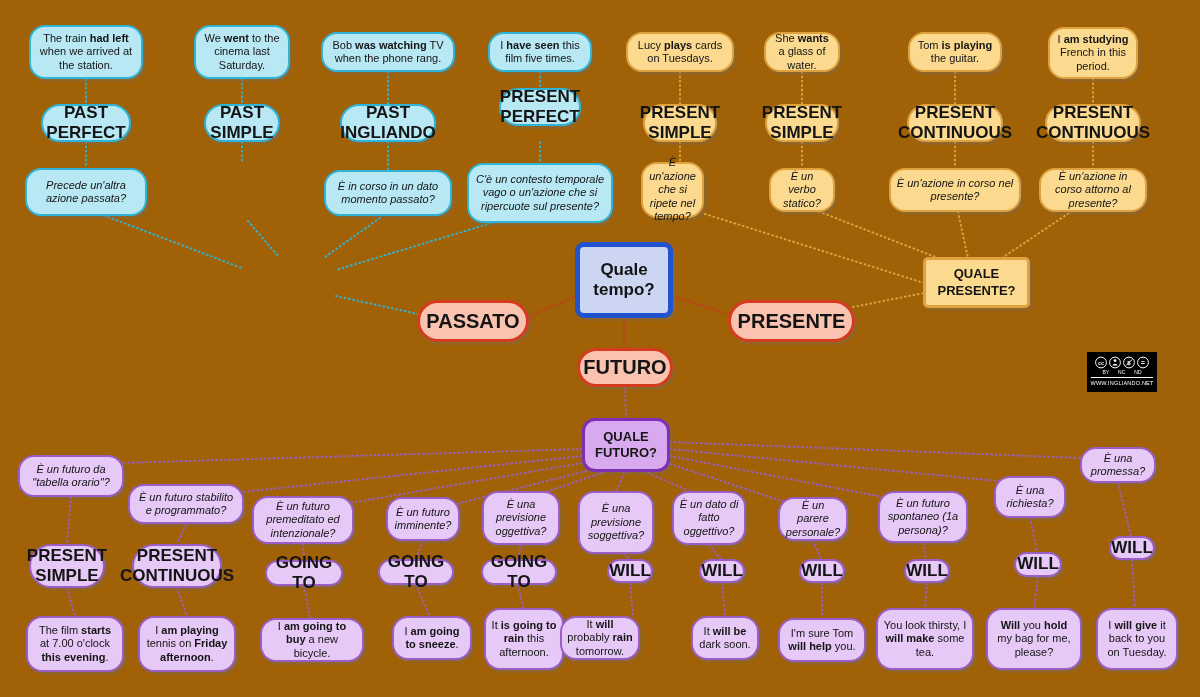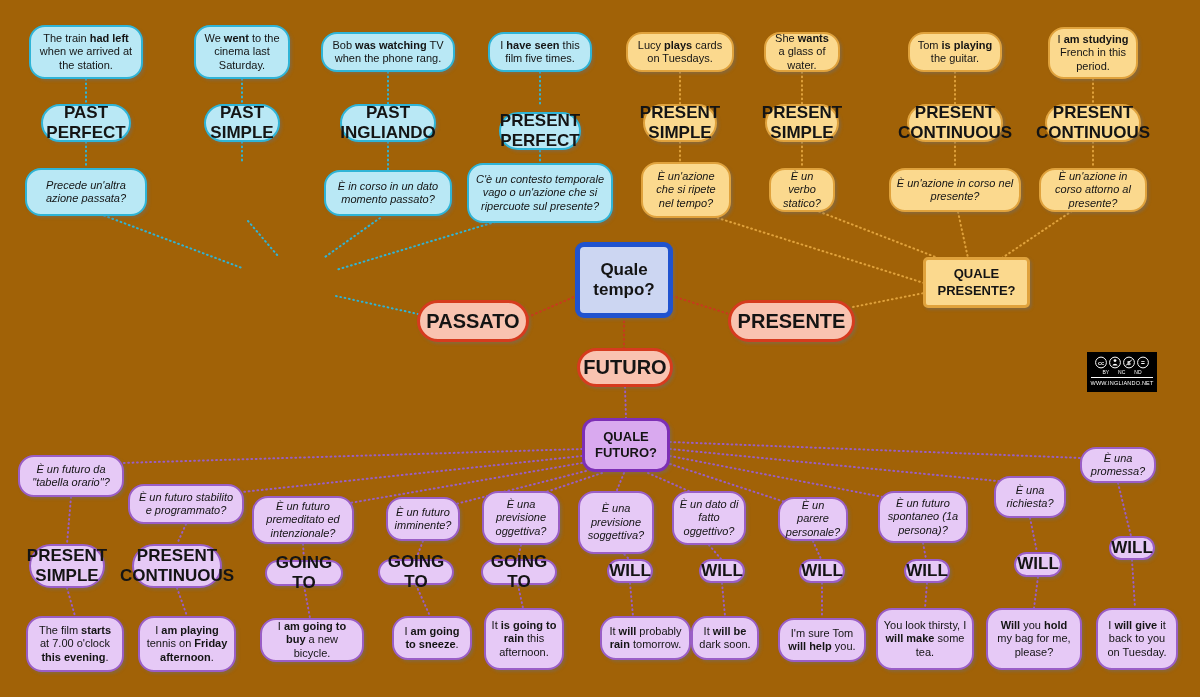--- a/index.html
+++ b/index.html
@@ -119,28 +119,28 @@
 
   <div class="node bubble cyan" style="left:321px;top:32px;width:134px;height:40px">
       <span><span>Bob </span><span class="b">was watching</span><span> TV when the phone rang.</span></span>
     </div>
   <div class="node oval cyan" style="left:340px;top:104px;width:96px;height:38px">PAST INGLIANDO</div>
   <div class="node bubble question cyan" style="left:324px;top:170px;width:128px;height:46px">È in corso in un dato momento passato?</div>
 
   <div class="node bubble cyan" style="left:488px;top:32px;width:104px;height:40px">
       <span><span>I </span><span class="b">have seen</span><span> this film five times.</span></span>
     </div>
-  <div class="node oval cyan" style="left:499px;top:112px;width:82px;height:38px">PRESENT PERFECT</div>
+  <div class="node oval cyan" style="left:499px;top:88px;width:82px;height:38px">PRESENT PERFECT</div>
   <div class="node bubble question cyan" style="left:467px;top:163px;width:146px;height:60px">C'è un contesto temporale vago o un'azione che si ripercuote sul presente?</div>
 
   <div class="node bubble orange" style="left:626px;top:32px;width:108px;height:40px">
       <span><span>Lucy </span><span class="b">plays</span><span> cards on Tuesdays.</span></span>
     </div>
   <div class="node oval orange" style="left:643px;top:104px;width:74px;height:38px">PRESENT SIMPLE</div>
-  <div class="node bubble question orange" style="left:641px;top:162px;width:90px;height:56px">È un'azione che si ripete nel tempo?</div>
+  <div class="node bubble question orange" style="left:641px;top:162px;width:63px;height:56px">È un'azione che si ripete nel tempo?</div>
 
   <div class="node bubble orange" style="left:764px;top:32px;width:76px;height:40px">
       <span><span>She </span><span class="b">wants</span><span> a glass of water.</span></span>
     </div>
   <div class="node oval orange" style="left:765px;top:104px;width:74px;height:38px">PRESENT SIMPLE</div>
   <div class="node bubble question orange" style="left:769px;top:168px;width:66px;height:44px">È un verbo statico?</div>
 
   <div class="node bubble orange" style="left:908px;top:32px;width:94px;height:40px">
       <span><span>Tom </span><span class="b">is playing</span><span> the guitar.</span></span>
     </div>
@@ -208,21 +208,21 @@
     </div>
 
   <div class="node bubble question purple" style="left:482px;top:491px;width:78px;height:54px">È una previsione oggettiva?</div>
   <div class="node oval purple" style="left:481px;top:559px;width:76px;height:26px">GOING TO</div>
   <div class="node bubble purple" style="left:484px;top:608px;width:80px;height:62px">
       <span><span>It </span><span class="b">is going to rain</span><span> this afternoon.</span></span>
     </div>
 
   <div class="node bubble question purple" style="left:578px;top:491px;width:76px;height:63px">È una previsione soggettiva?</div>
   <div class="node oval purple" style="left:607px;top:559px;width:46px;height:24px">WILL</div>
-  <div class="node bubble purple" style="left:600px;top:616px;width:91px;height:44px">
+  <div class="node bubble purple" style="left:560px;top:616px;width:80px;height:44px">
       <span><span>It </span><span class="b">will</span><span> probably </span><span class="b">rain</span><span> tomorrow.</span></span>
     </div>
 
   <div class="node bubble question purple" style="left:672px;top:491px;width:74px;height:54px">È un dato di fatto oggettivo?</div>
   <div class="node oval purple" style="left:699px;top:559px;width:46px;height:24px">WILL</div>
   <div class="node bubble purple" style="left:691px;top:616px;width:68px;height:44px">
       <span><span>It </span><span class="b">will be</span><span> dark soon.</span></span>
     </div>
 
   <div class="node bubble question purple" style="left:778px;top:497px;width:70px;height:44px">È un parere personale?</div>

